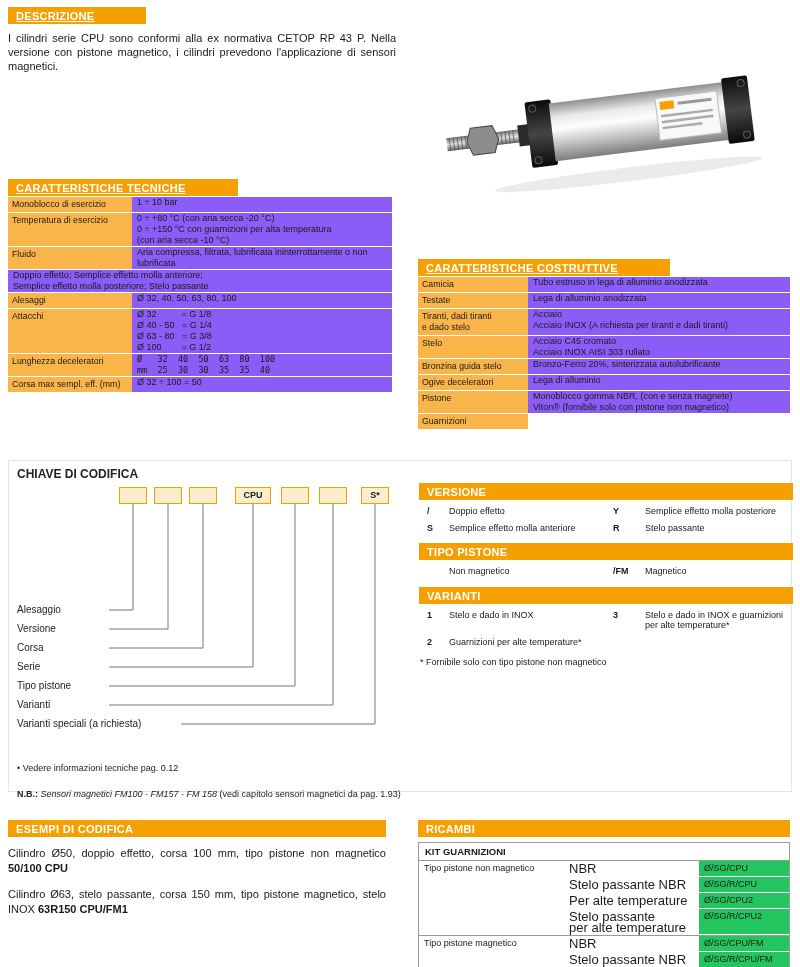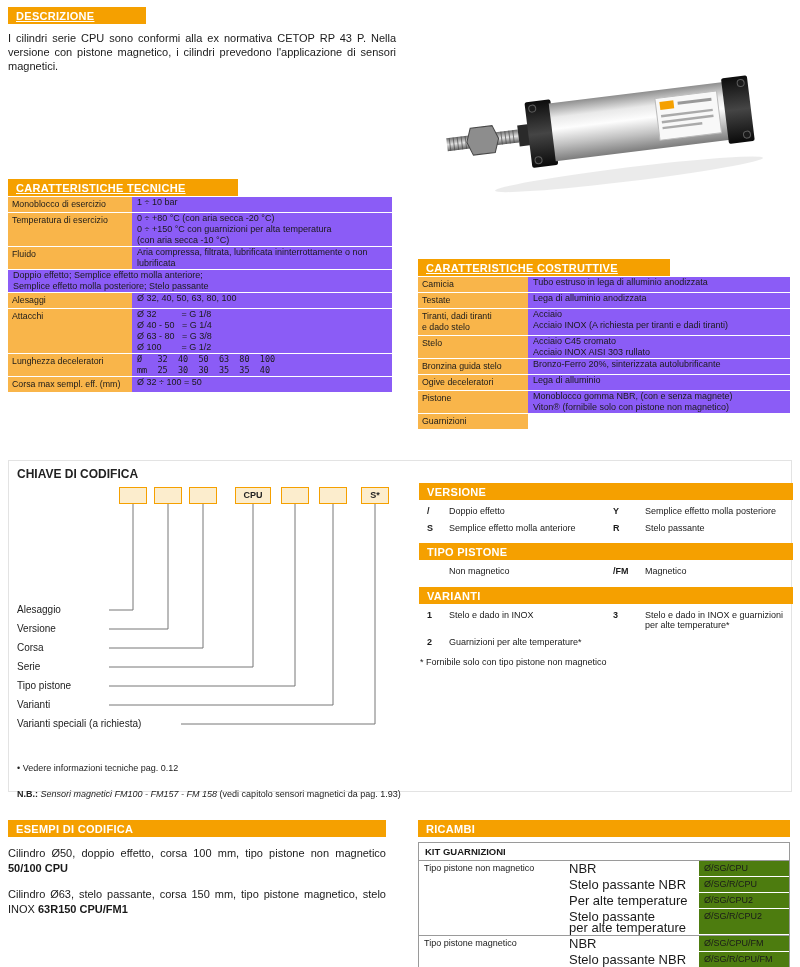--- a/index.html
+++ b/index.html
@@ -52,21 +52,21 @@
   .esempio { font-size:11px; line-height:15px; text-align:justify; margin-bottom:11px; }
   .esempio b { white-space:nowrap; }
 
   
   .kitbox { margin-top:5px; border:1px solid #9a9a9a; background:#fff; }
   .kit-title { font-size:9.5px; font-weight:bold; padding:3px 6px; border-bottom:1px solid #9a9a9a; }
   .kit-row { display:flex; align-items:stretch; }
   .kit-row.sep { border-top:1px solid #9a9a9a; }
   .kg { width:146px; flex:none; font-size:9px; line-height:11px; padding:2px 5px; }
   .kv { width:134px; flex:none; font-size:13px; line-height:11px; padding:2px 4px; white-space:pre-wrap; }
-  .kc { flex:1; background:#4d7c0f; font-size:9px; line-height:11px; padding:2px 5px;
+  .kc { flex:1; background:#22c55e; font-size:9px; line-height:11px; padding:2px 5px;
         border-bottom:1px solid #fff; }
 </style>
 </head>
 <body>
 
 <div id="page">
 
   <div class="abs" style="left:8px; top:6px;">
     <div class="bar fit">DESCRIZIONE</div>
   </div>

